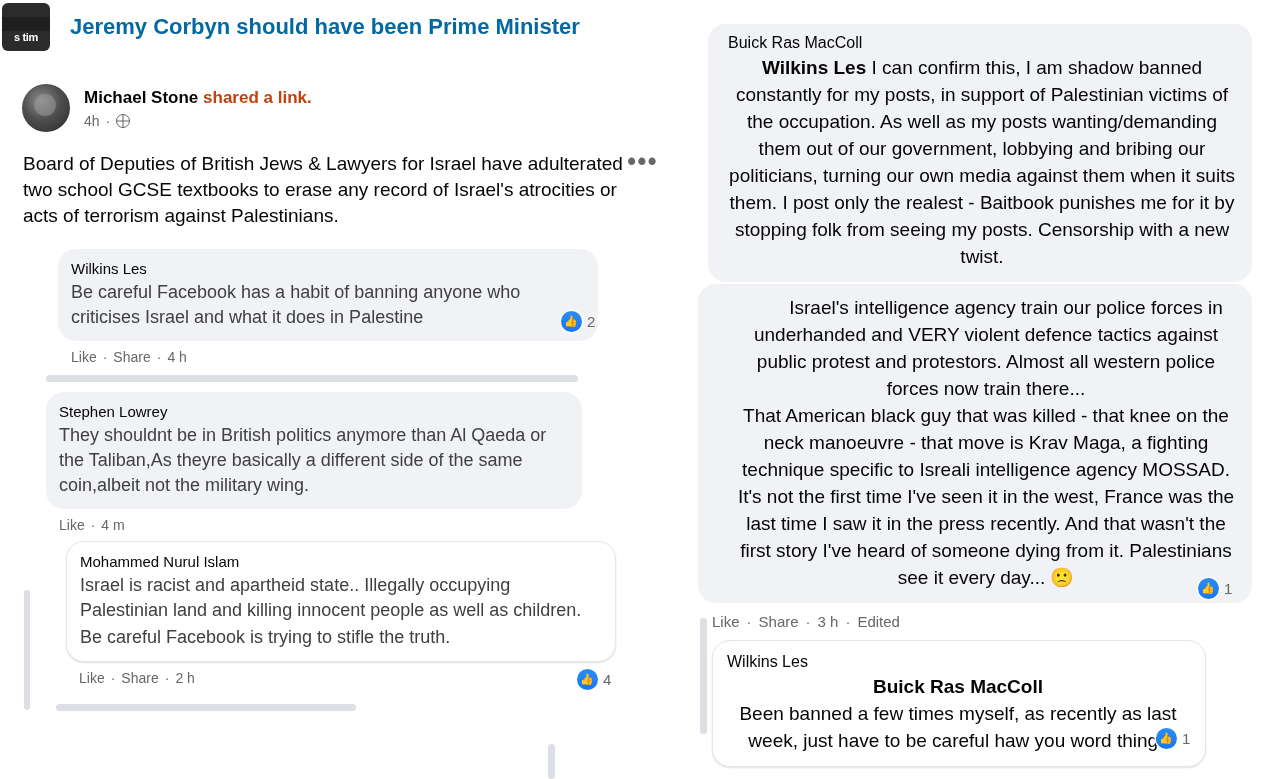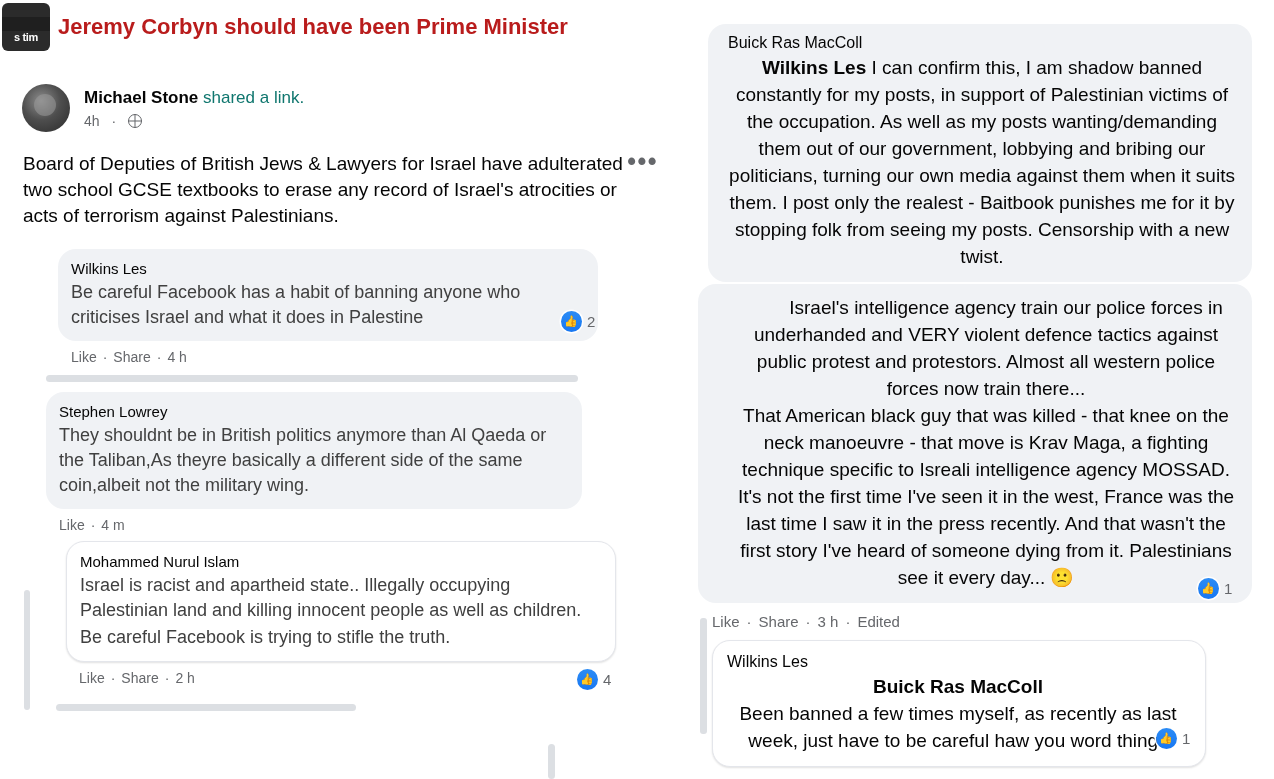--- a/index.html
+++ b/index.html
@@ -41,46 +41,46 @@
     padding-bottom: 8px;
     letter-spacing: -0.3px;
     white-space: nowrap;
   }
   .group-avatar .ga-band {
     position: absolute; left: 0; right: 0; top: 14px; height: 14px;
     background: #1f1f1f;
   }
   .group-title {
     font-size: 22px; font-weight: bold;
-    margin-left: 8px;
-    color: #b91c1c;
+    margin-left: 20px;
+    color: #0369a1;
     line-height: 28px;
   }
 
   .post { position: relative; padding: 0 20px 0 22px; }
   .post-head { display: flex; align-items: flex-start; padding-top: 26px; }
   .avatar {
     width: 48px; height: 48px; border-radius: 50%;
     background: radial-gradient(circle at 40% 35%, #8d8d8d 0%, #4e4e4e 45%, #2a2a2a 100%);
     flex: 0 0 auto;
     overflow: hidden;
     position: relative;
   }
   .avatar::after {
     content: ""; position: absolute; left: 12px; top: 10px;
     width: 22px; height: 22px; border-radius: 50%;
     background: #9a9a9a; opacity: .55;
   }
   .post-meta { margin-left: 14px; padding-top: 3px; }
   .name-row { font-size: 17px; line-height: 22px; }
   .name { font-weight: bold; color: #050505; }
-  .shared { color: #0f766e; font-weight: normal; }
+  .shared { color: #c2410c; font-weight: bold; }
   .time-row {
     font-size: 14px; color: #65676b; margin-top: 4px;
-    display: flex; align-items: center; gap: 12px;
+    display: flex; align-items: center; gap: 6px;
   }
   .globe {
     display: inline-block; width: 14px; height: 14px;
     border-radius: 50%; border: 1.4px solid #65676b;
     position: relative;
   }
   .globe::before {
     content: ""; position: absolute; left: 50%; top: -1px; bottom: -1px;
     width: 0; border-left: 1.4px solid #65676b; transform: translateX(-50%);
   }

